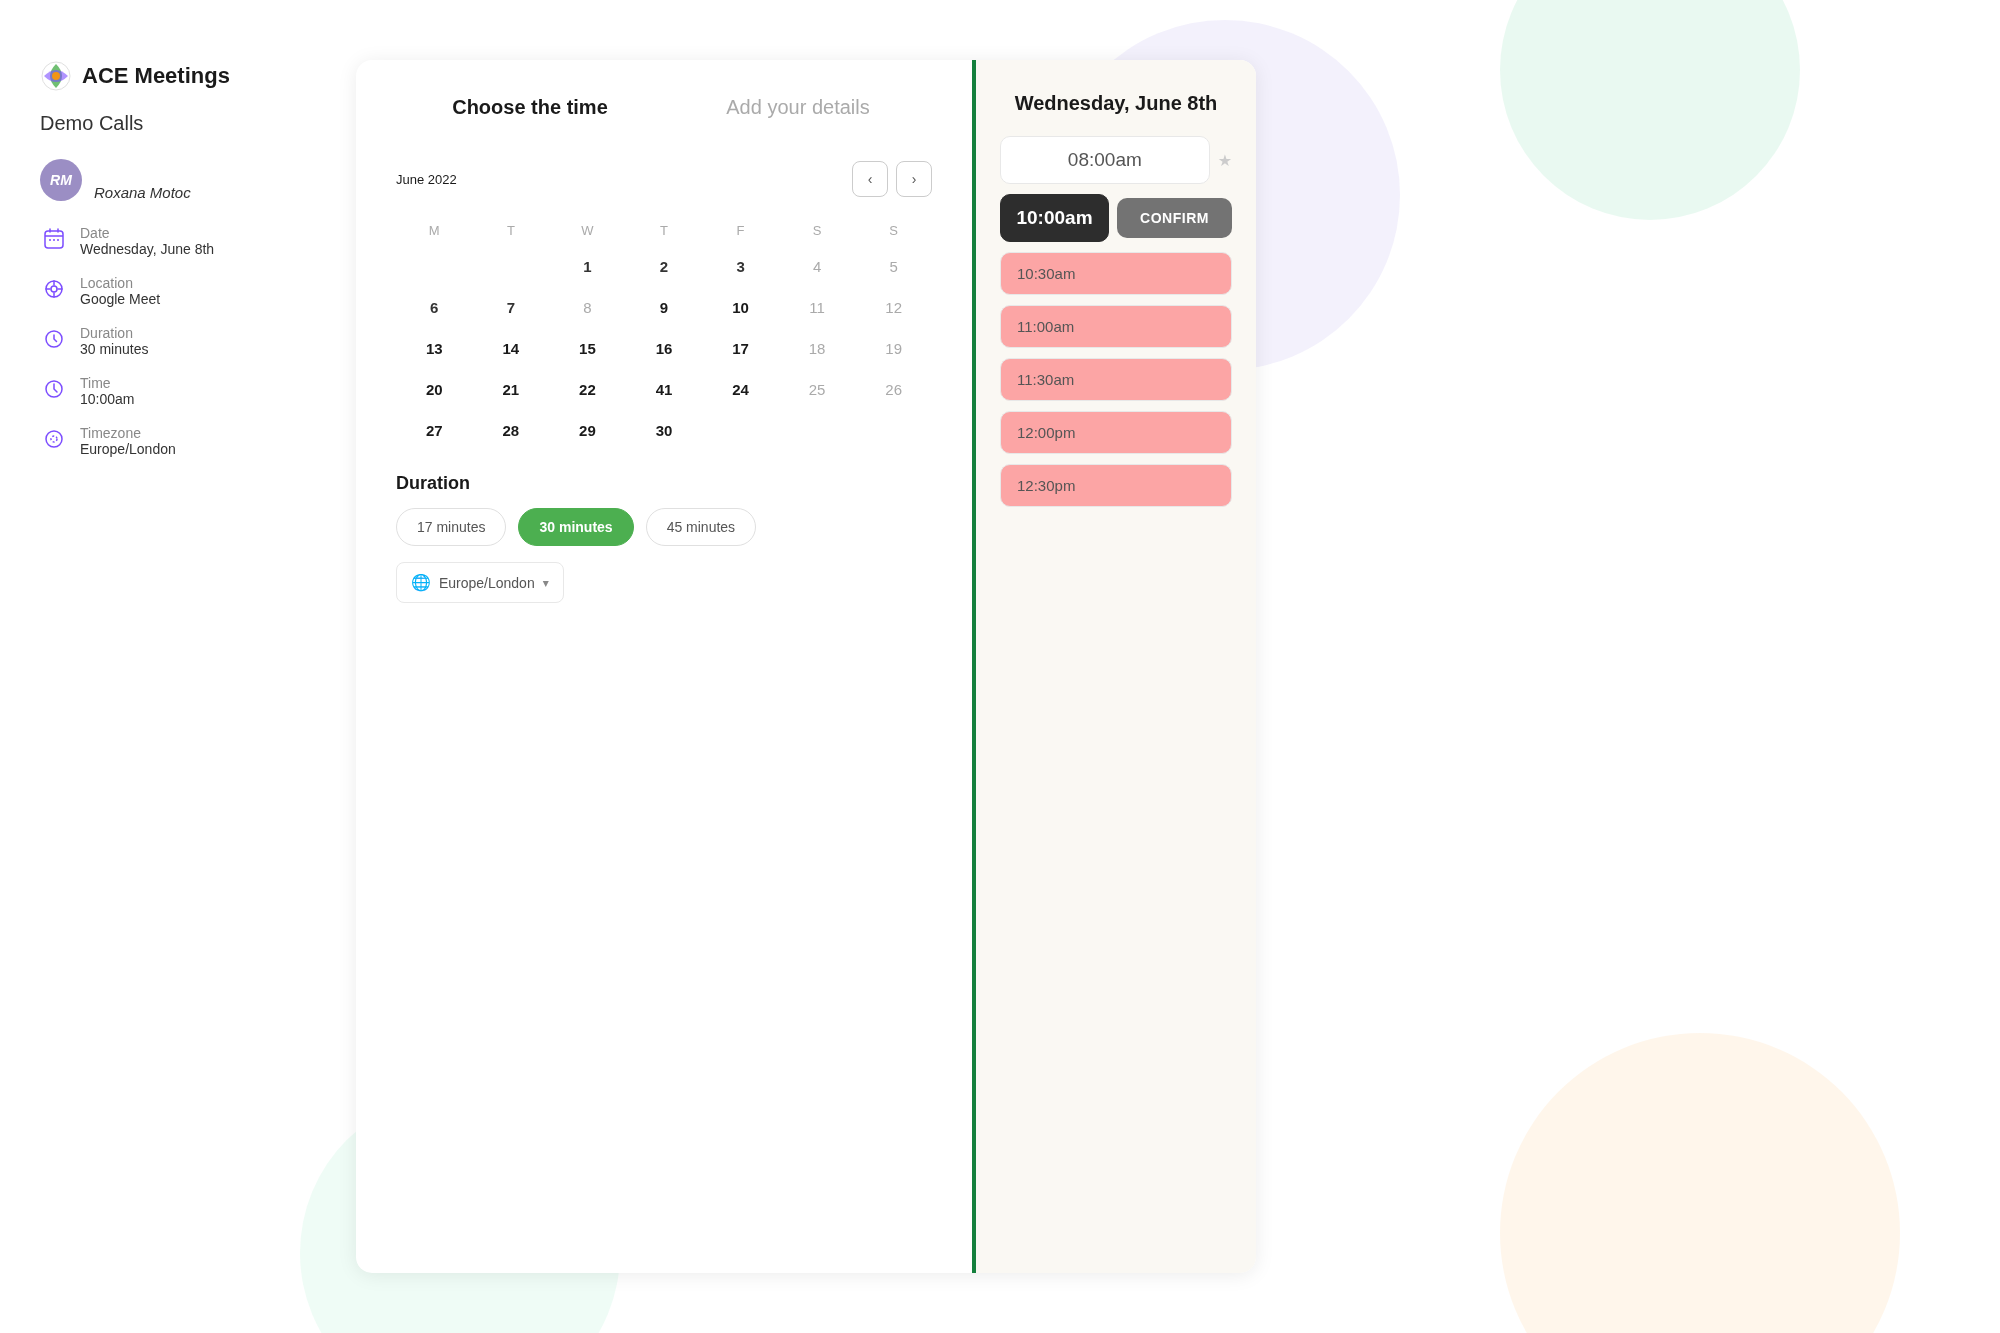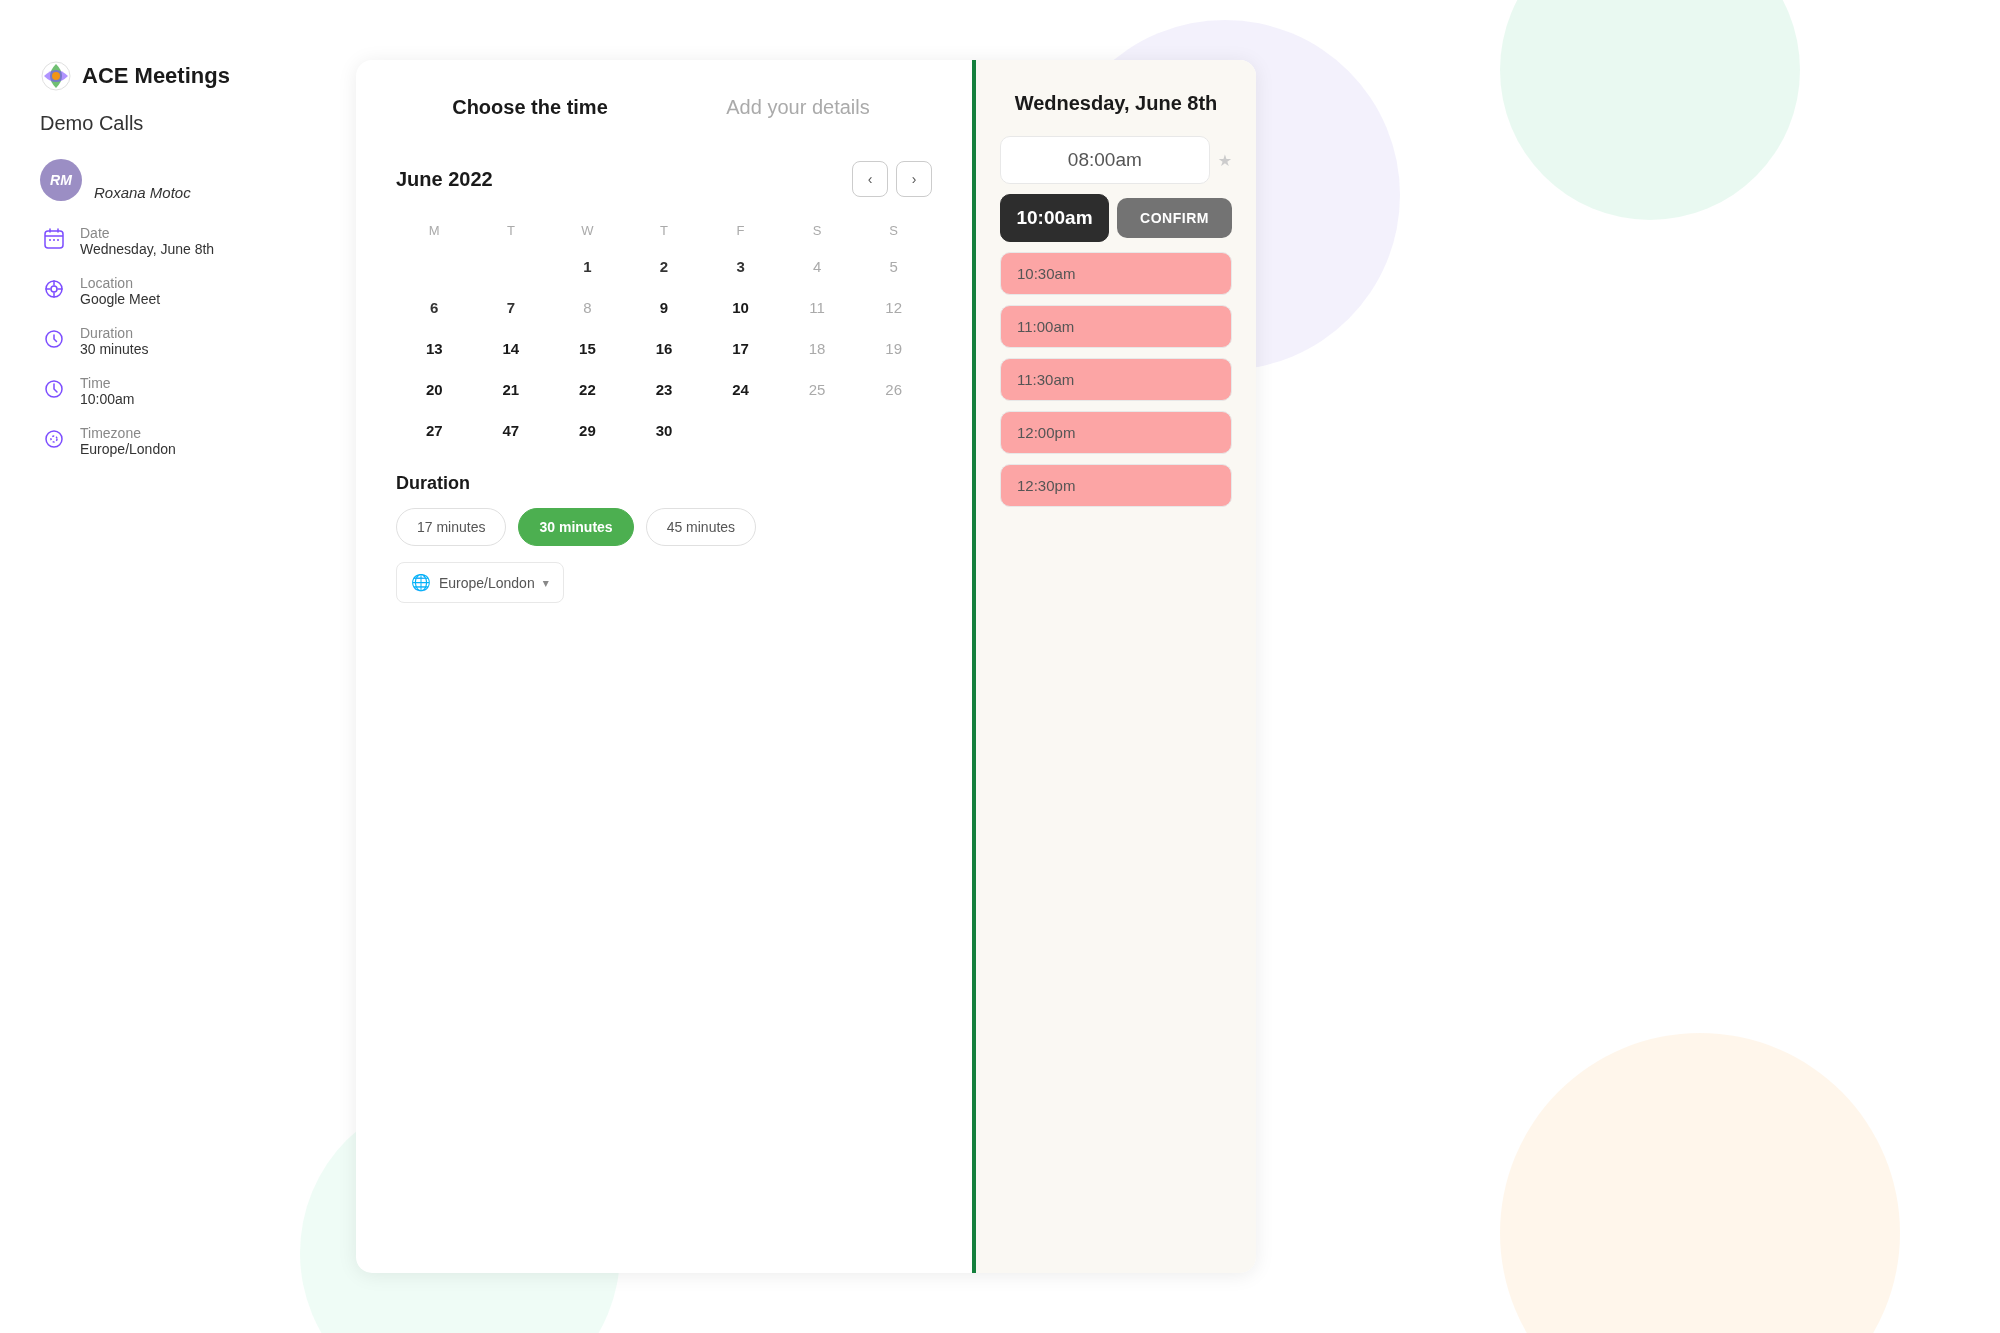--- a/index.html
+++ b/index.html
@@ -197,22 +197,22 @@
     }
 
     .calendar-header {
       display: flex;
       align-items: center;
       justify-content: space-between;
       margin-bottom: 20px;
     }
 
     .month-year {
-      font-size: 20px;
-      font-weight: 700;
+      font-size: 13px;
+      font-weight: 400;
       color: #1a1a1a;
     }
 
     .nav-buttons {
       display: flex;
       gap: 8px;
     }
 
     .nav-btn {
       width: 36px;
@@ -560,29 +560,29 @@
             <div class="cal-day bold">16</div>
             <div class="cal-day bold">17</div>
             <div class="cal-day">18</div>
             <div class="cal-day">19</div>
           </div>
 
           <div class="cal-row">
             <div class="cal-day bold">20</div>
             <div class="cal-day bold">21</div>
             <div class="cal-day bold">22</div>
-            <div class="cal-day bold">23</div>
+            <div class="cal-day bold">41</div>
             <div class="cal-day bold">24</div>
             <div class="cal-day">25</div>
             <div class="cal-day">26</div>
           </div>
 
           <div class="cal-row">
             <div class="cal-day bold">27</div>
-            <div class="cal-day bold">47</div>
+            <div class="cal-day bold">28</div>
             <div class="cal-day bold">29</div>
             <div class="cal-day bold">30</div>
             <div class="cal-day"></div>
             <div class="cal-day"></div>
             <div class="cal-day"></div>
           </div>
         </div>
 
         <div class="duration-section">
           <div class="duration-title">Duration</div>

